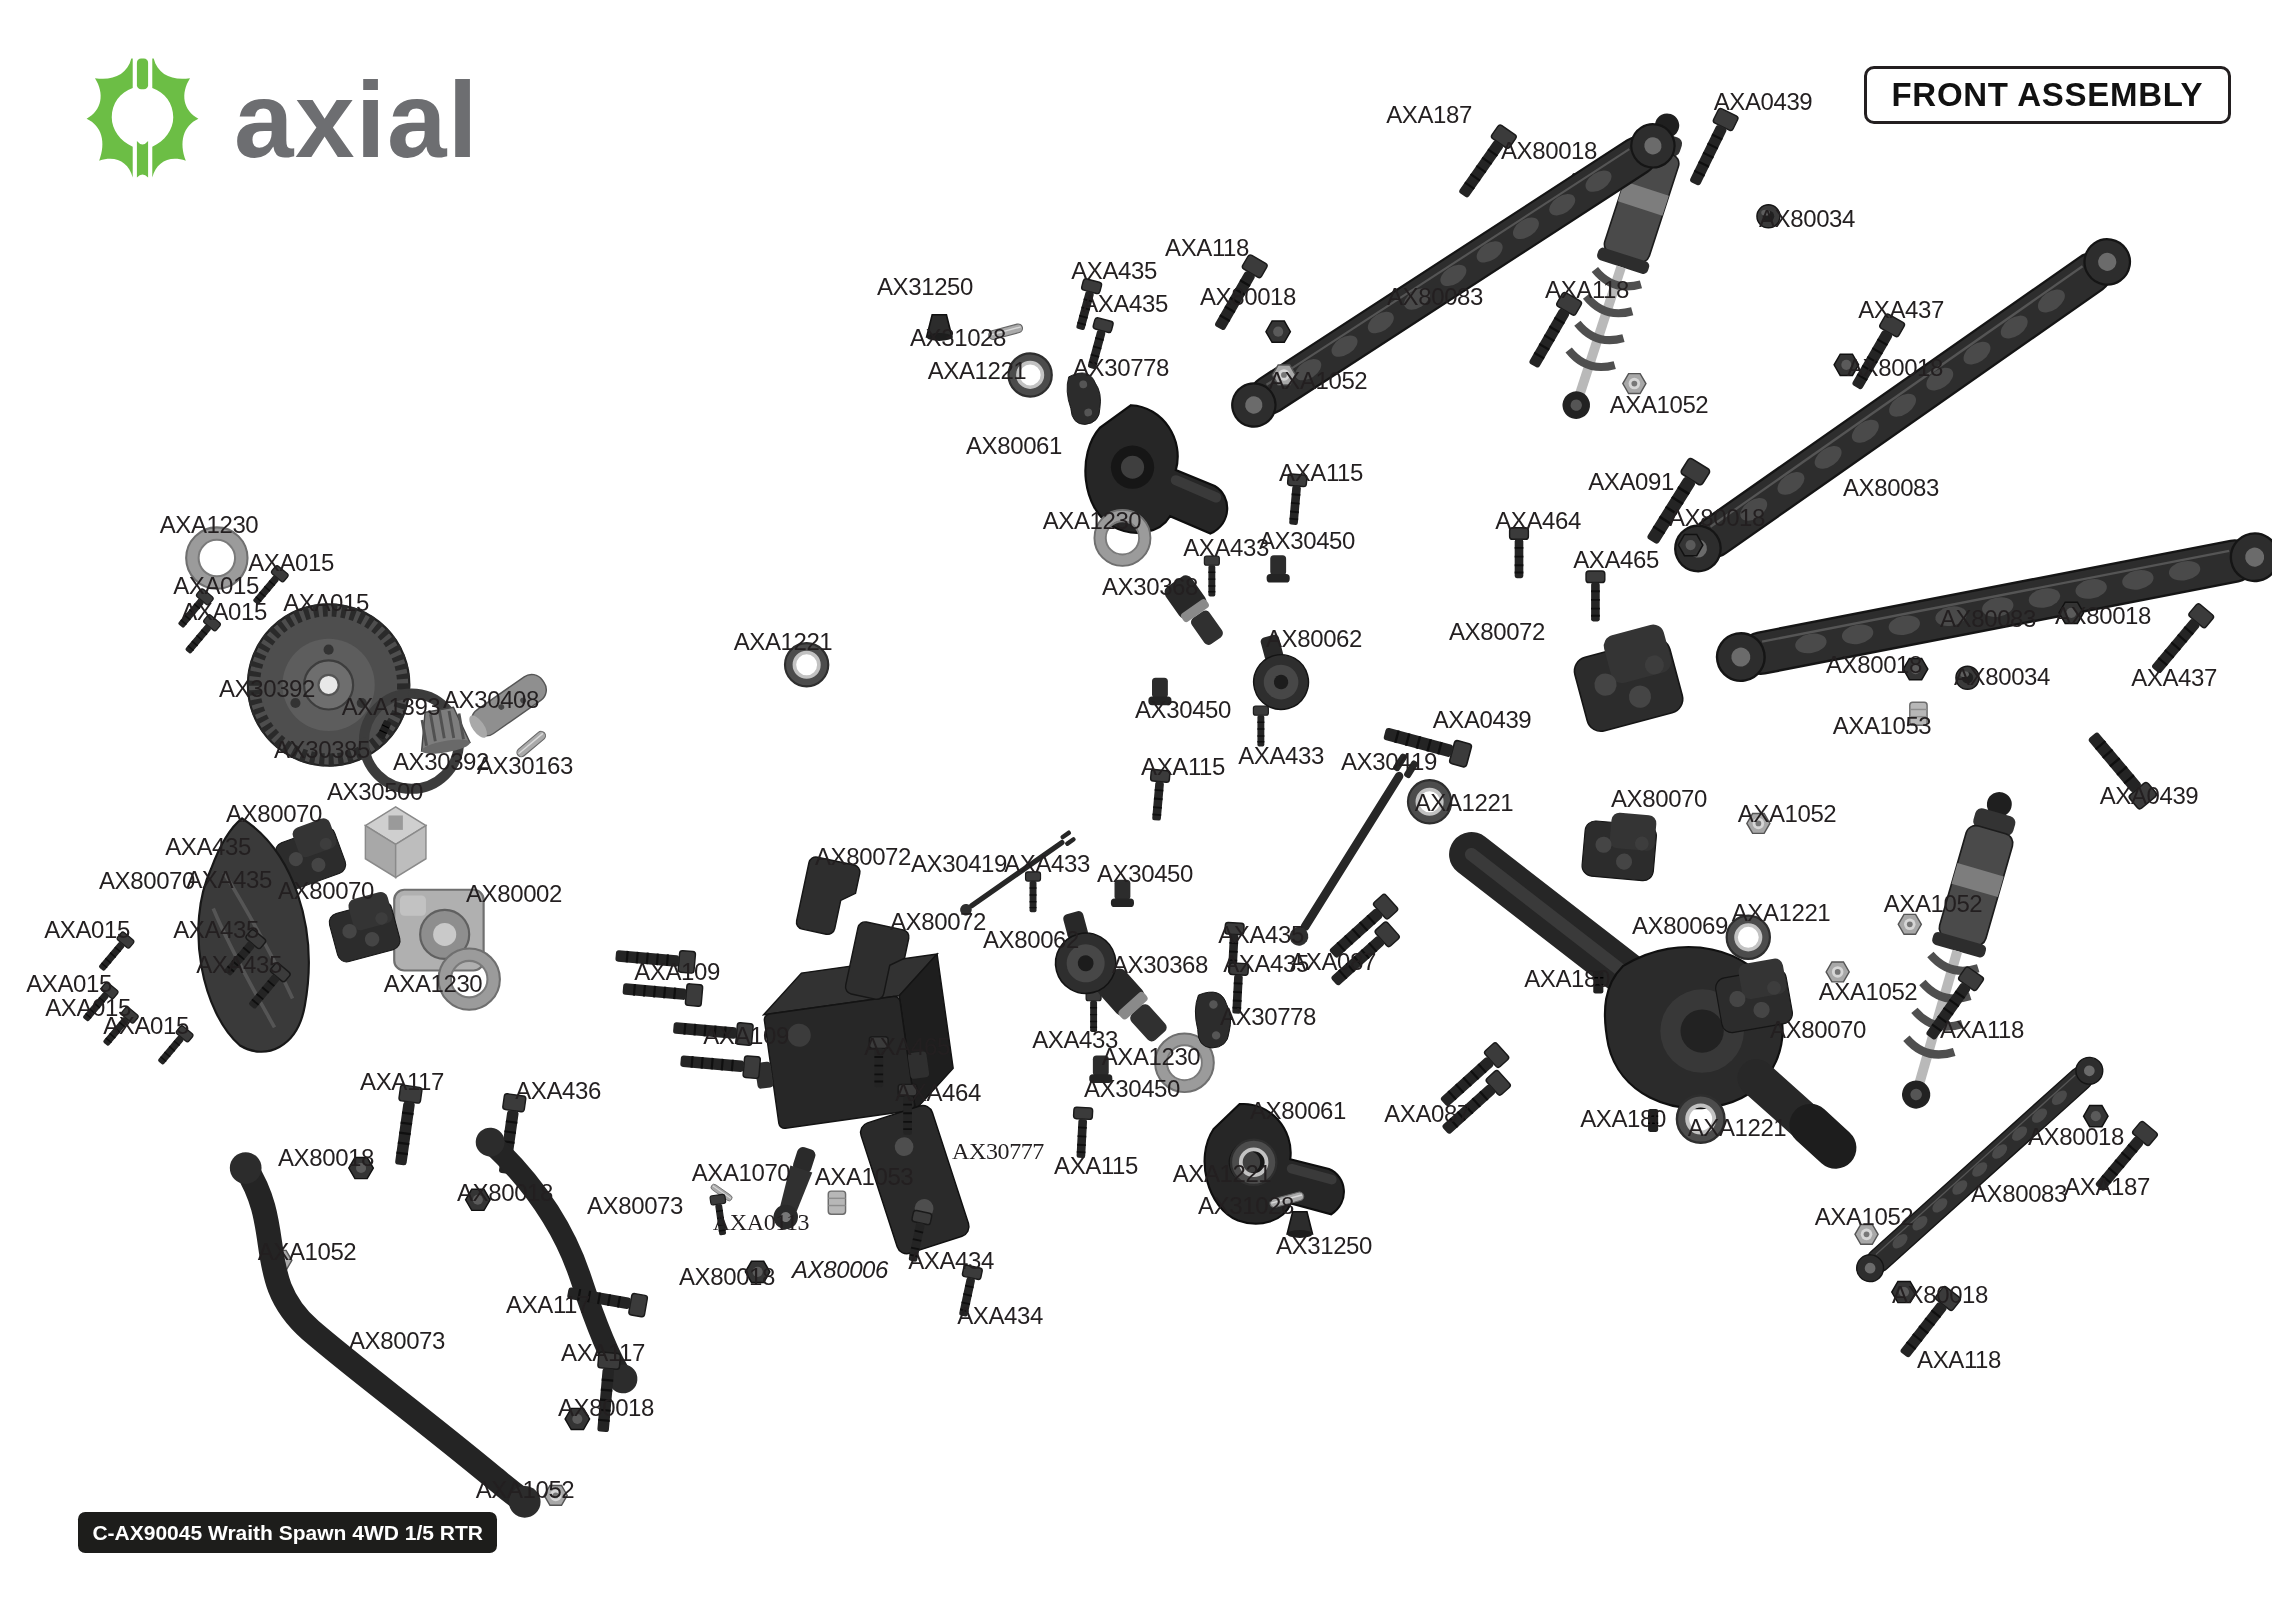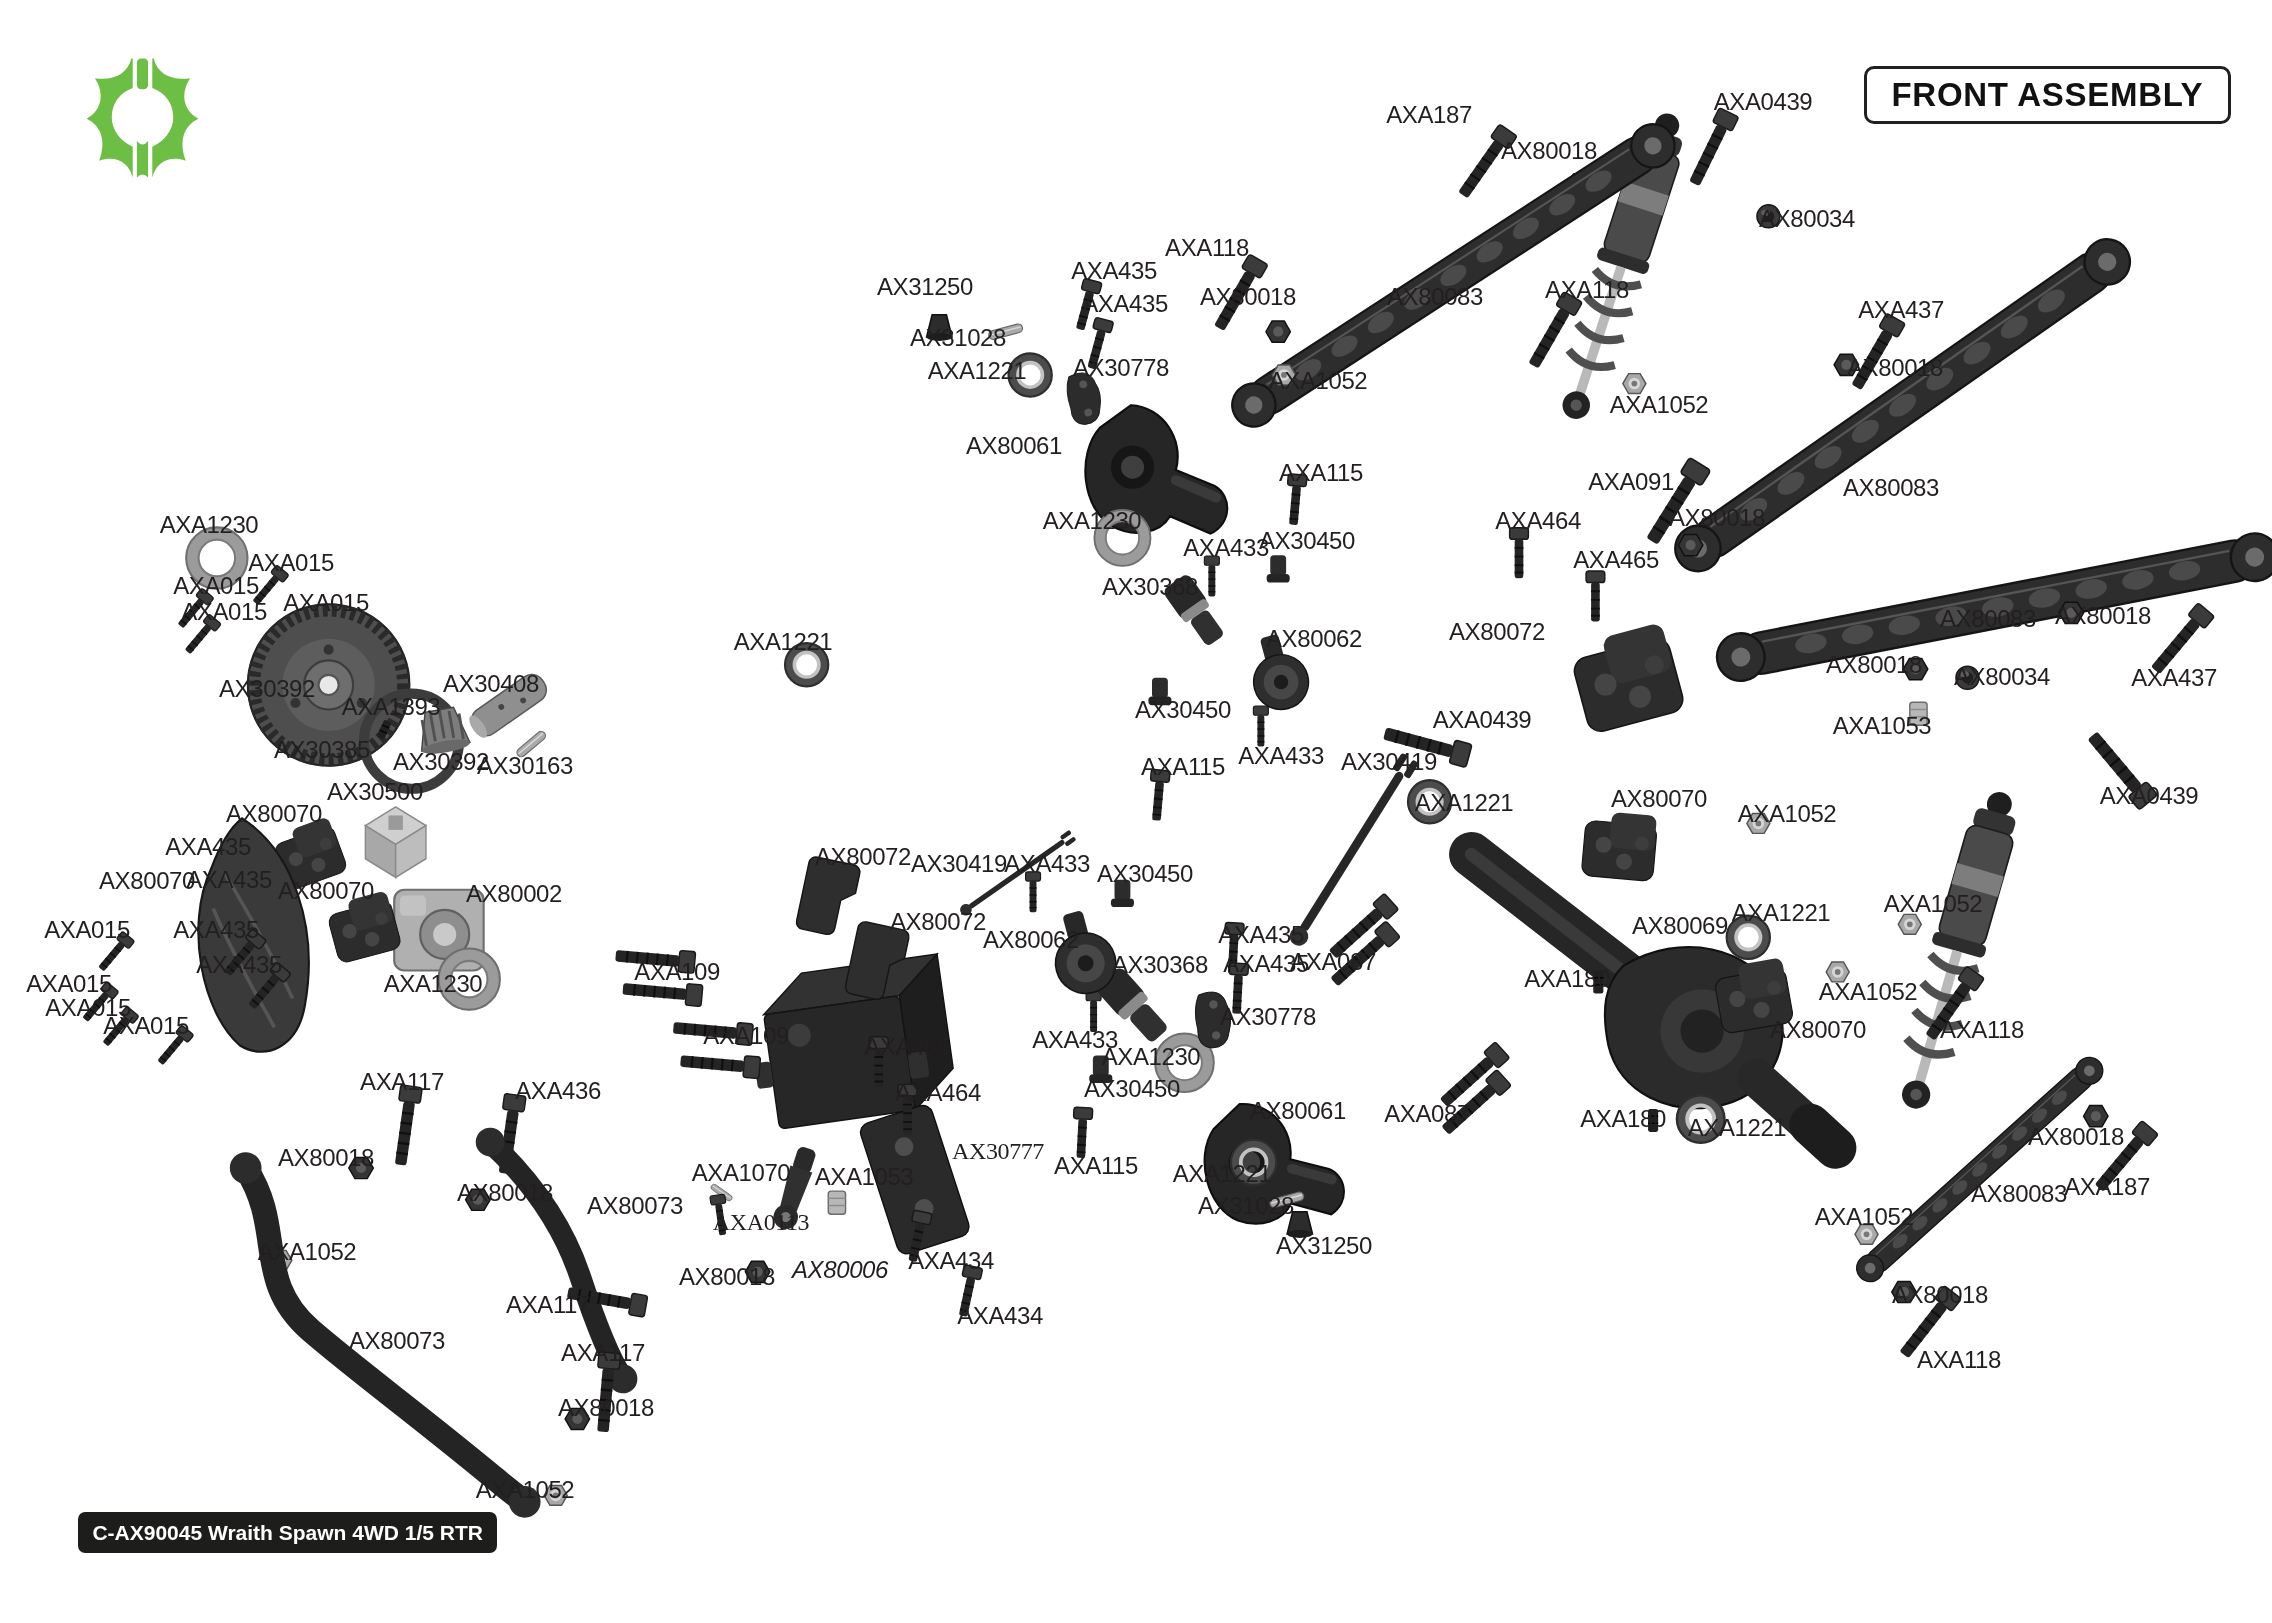--- a/index.html
+++ b/index.html
@@ -32,20 +32,21 @@
 
 <div id="logo">
   <svg width="123" height="130" viewBox="0 0 176 174">
     <g fill="#6cbe45">
       <path d="M72,2 C66,26 44,34 20,30 C34,52 30,76 8,88 C30,98 36,122 26,148 C50,140 68,150 74,172 L74,128 C56,120 44,104 44,86 C44,66 56,50 74,44 L74,2 Z"></path>
       <path d="M104,2 C110,26 132,34 156,30 C142,52 146,76 168,88 C146,98 140,122 150,148 C126,140 108,150 102,172 L102,128 C120,120 132,104 132,86 C132,66 120,50 102,44 L102,2 Z"></path>
       <rect x="80" y="2" width="16" height="44" rx="6"></rect>
       <path d="M80,120 q8,10 16,0 l0,52 q-8,-8 -16,0 Z"></path>
     </g>
   </svg>
+  <div id="logo-word">axial</div>
 </div>
 
 <div id="title-box">FRONT ASSEMBLY</div>
 
 <div id="footer-label">C-AX90045 Wraith Spawn 4WD 1/5 RTR</div>
 
 <svg id="parts-svg" width="2273" height="1623" viewBox="0 0 3151 2251">
   <defs>
     <g id="sym-bolt">
       <rect x="-15" y="-58" width="30" height="22" rx="4" fill="#3b3b3b" stroke="#1a1a1a" stroke-width="2"></rect>
@@ -505,21 +506,21 @@
     <span class="part-label" style="left: 146px; top: 1026px;">AXA015</span>
     <span class="part-label" style="left: 209px; top: 525px;">AXA1230</span>
     <span class="part-label" style="left: 291px; top: 563px;">AXA015</span>
     <span class="part-label" style="left: 216px; top: 586px;">AXA015</span>
     <span class="part-label" style="left: 224px; top: 612px;">AXA015</span>
     <span class="part-label" style="left: 326px; top: 603px;">AXA015</span>
     <span class="part-label" style="left: 267px; top: 689px;">AX30392</span>
     <span class="part-label" style="left: 322px; top: 750px;">AX30385</span>
     <span class="part-label" style="left: 391px; top: 707px;">AXA1393</span>
     <span class="part-label" style="left: 441px; top: 762px;">AX30392</span>
-    <span class="part-label" style="left: 491px; top: 684px;">AX30408</span>
+    <span class="part-label" style="left: 491px; top: 700px;">AX30408</span>
     <span class="part-label" style="left: 525px; top: 766px;">AX30163</span>
     <span class="part-label" style="left: 783px; top: 642px;">AXA1221</span>
     <span class="part-label" style="left: 375px; top: 792px;">AX30500</span>
     <span class="part-label" style="left: 2019px; top: 1194px;">AX80083</span>
     <span class="part-label" style="left: 2076px; top: 1137px;">AX80018</span>
     <span class="part-label" style="left: 2107px; top: 1187px;">AXA187</span>
     <span class="part-label" style="left: 1864px; top: 1217px;">AXA1052</span>
     <span class="part-label" style="left: 1940px; top: 1295px;">AX80018</span>
     <span class="part-label" style="left: 1959px; top: 1360px;">AXA118</span>
     <span class="part-label" style="left: 1298px; top: 1111px;">AX80061</span>

